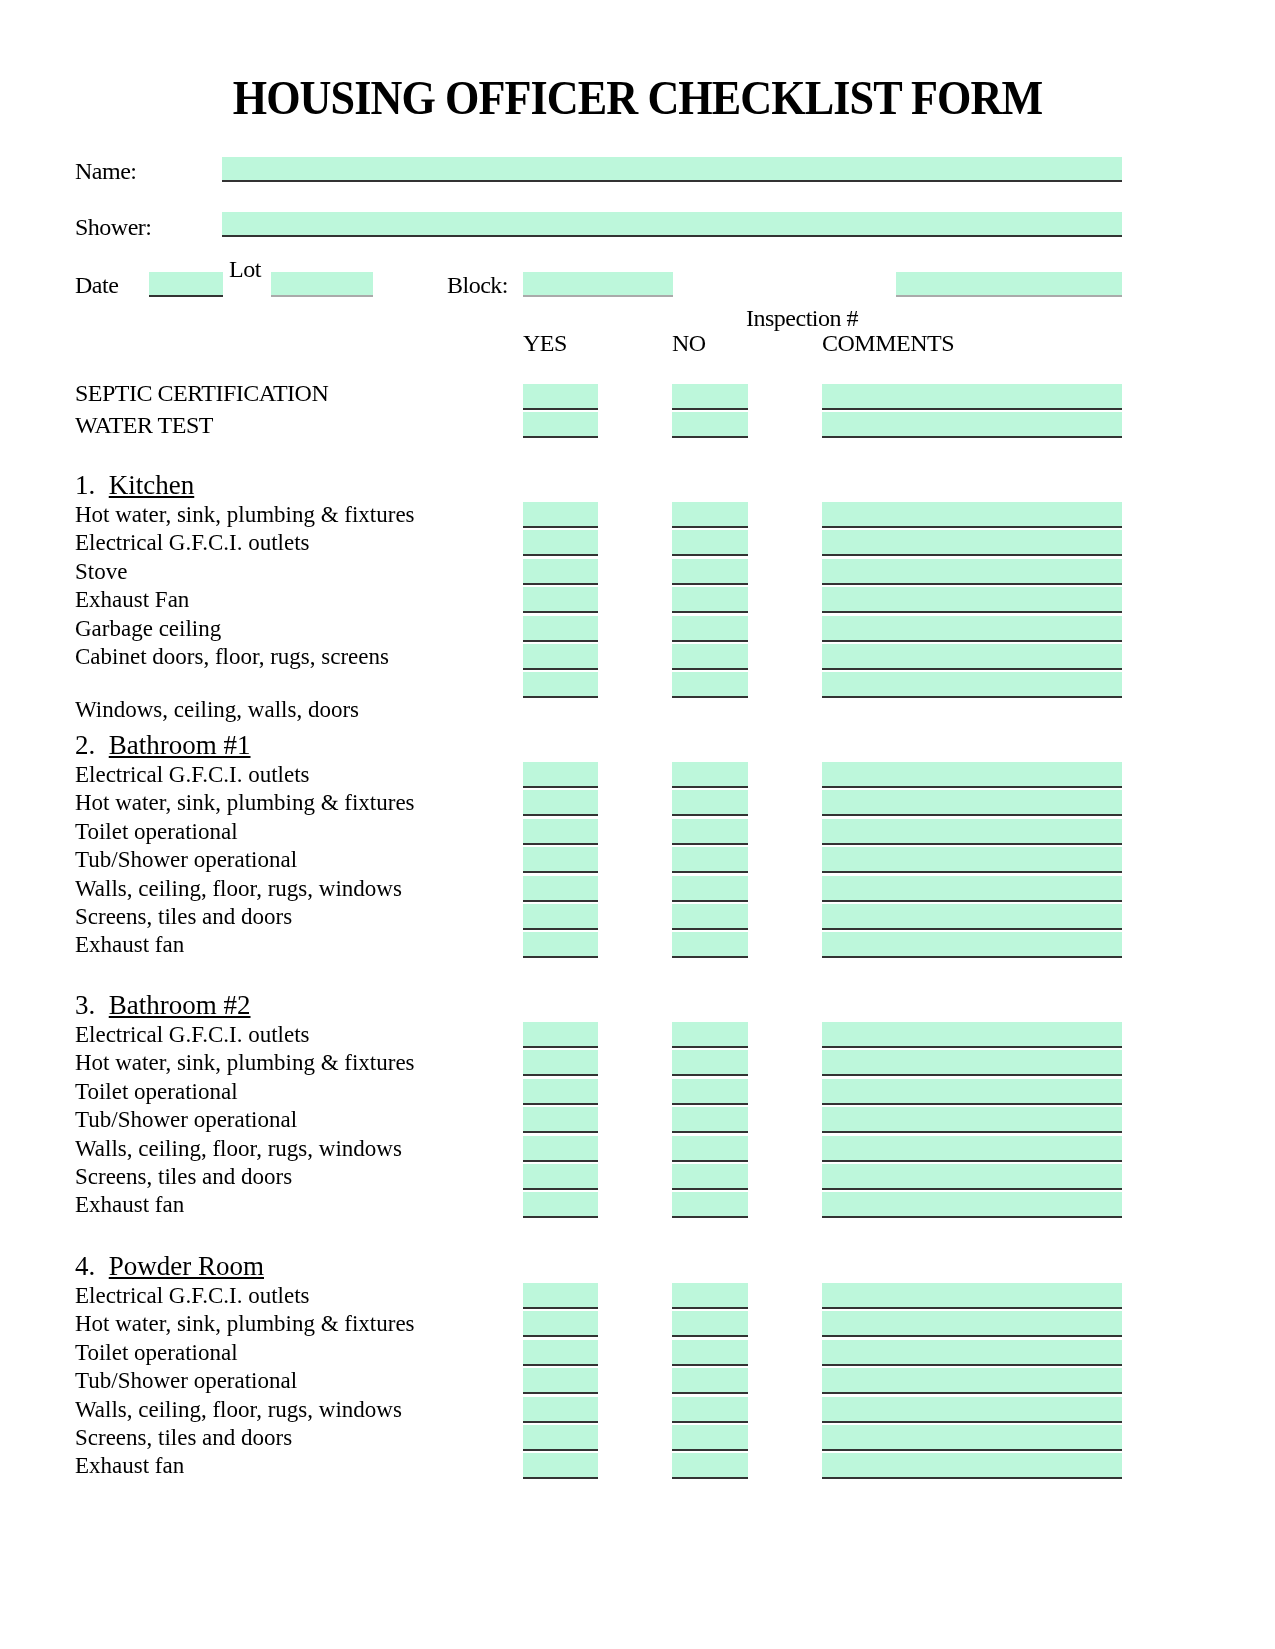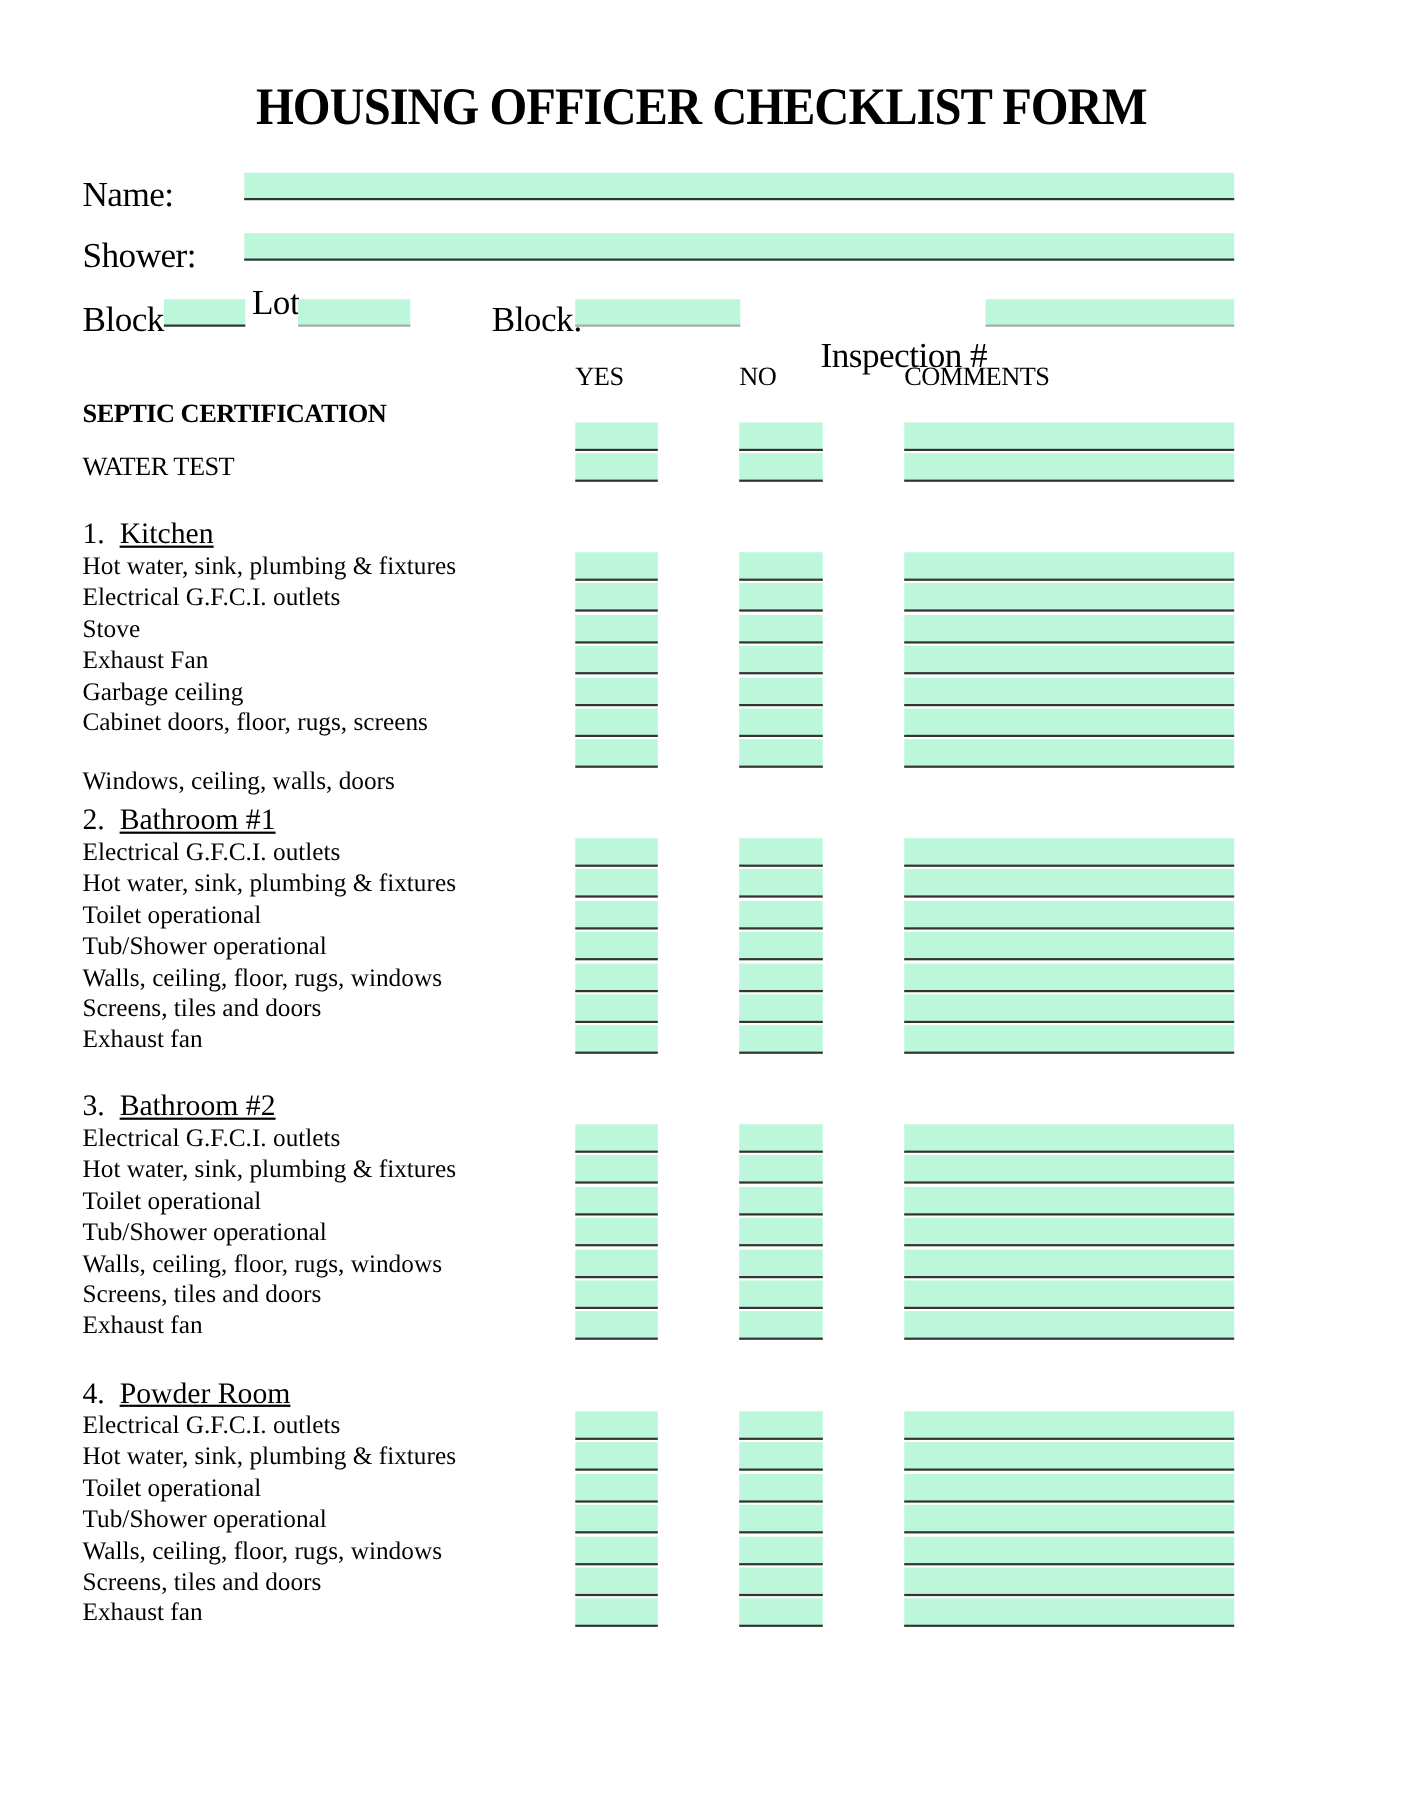--- a/index.html
+++ b/index.html
@@ -1,20 +1,20 @@
 <!DOCTYPE html>
 <html><head>
 <meta charset="utf-8">
 <style>
   html, body { margin:0; padding:0; background:#ffffff; }
   body { width:1275px; height:1649px; position:relative; overflow:hidden;
          font-family:"Liberation Serif","DejaVu Serif",serif; color:#000; }
   .title { position:absolute; left:0; width:1275px; top:70px; text-align:center;
            font-size:48px; font-weight:bold; letter-spacing:-1px; transform:scaleX(0.92); }
-  .label { position:absolute; font-size:32px; letter-spacing:-0.5px; }
+  .label { position:absolute; font-size:24px; letter-spacing:-0.5px; }
   .field { position:absolute; background:#bdf7db; border-bottom:2px solid #333; height:25px; box-sizing:border-box; }
   .field.lite { border-bottom:2px solid #aaa; }
   .colhead { position:absolute; top:330px; font-size:24px; letter-spacing:-0.5px; }
   .cap { position:absolute; font-size:24px; letter-spacing:-0.5px; left:75px; }
   .sec-head { position:absolute; left:75px; font-size:27px; }
   .sec-head u { text-decoration:underline; }
   .item { position:absolute; left:75px; font-size:23px; line-height:28px; }
   .cell { position:absolute; height:26px; background:#bdf7db; border-bottom:2px solid #333; box-sizing:border-box; }
   .yes { left:523px; width:75px; }
   .no { left:672px; width:76px; }
@@ -24,34 +24,34 @@
 <body>
 
 <div class="title">HOUSING OFFICER CHECKLIST FORM</div>
 
 <div class="label" style="left:75px;top:158px;">Name:</div>
 <div class="field" style="left:222px;top:157px;width:900px;"></div>
 
 <div class="label" style="left:75px;top:214px;">Shower:</div>
 <div class="field" style="left:222px;top:212px;width:900px;"></div>
 
-<div class="label" style="left:75px;top:272px;">Block</div>
+<div class="label" style="left:75px;top:272px;">Date</div>
 <div class="field" style="left:149px;top:272px;width:74px;"></div>
 <div class="label" style="left:229px;top:256px;">Lot</div>
 <div class="field lite" style="left:271px;top:272px;width:102px;"></div>
 <div class="label" style="left:447px;top:272px;">Block:</div>
 <div class="field lite" style="left:523px;top:272px;width:150px;"></div>
 <div class="label" style="left:746px;top:272px;margin-top:33px;">Inspection #</div>
 <div class="field lite" style="left:896px;top:272px;width:226px;"></div>
 
 <div class="colhead" style="left:523px;">YES</div>
 <div class="colhead" style="left:672px;">NO</div>
 <div class="colhead" style="left:822px;">COMMENTS</div>
 
-<div class="cap" style="top:364px;font-weight:bold;">SEPTIC CERTIFICATION</div>
+<div class="cap" style="top:380px;">SEPTIC CERTIFICATION</div>
 <div class="cap" style="top:412px;">WATER TEST</div>
 <div class="cell yes" style="top:384px;"></div>
 <div class="cell no" style="top:384px;"></div>
 <div class="cell cm" style="top:384px;"></div>
 <div class="cell yes" style="top:412px;"></div>
 <div class="cell no" style="top:412px;"></div>
 <div class="cell cm" style="top:412px;"></div>
 
 <div id="sections">
     <div class="sec-head" style="top: 470px;"><span>1.</span><span>&nbsp;&nbsp;</span><u>Kitchen</u></div>

